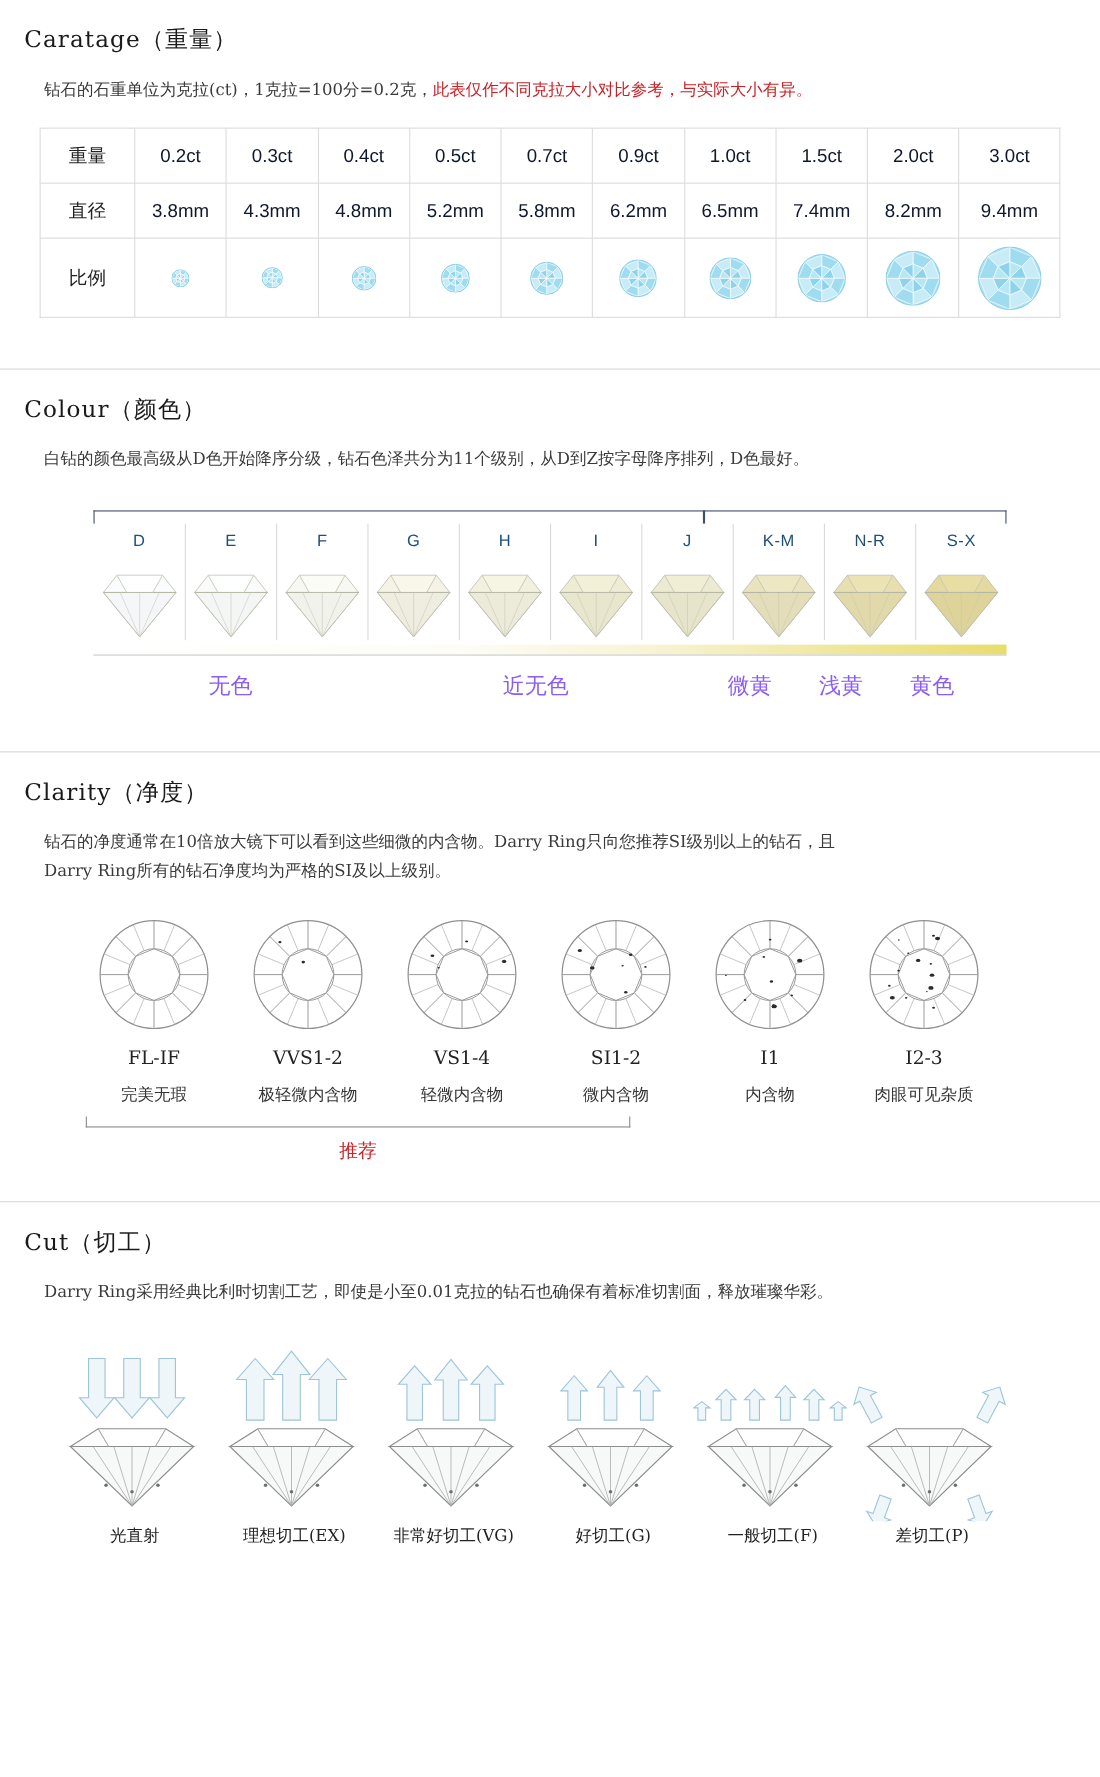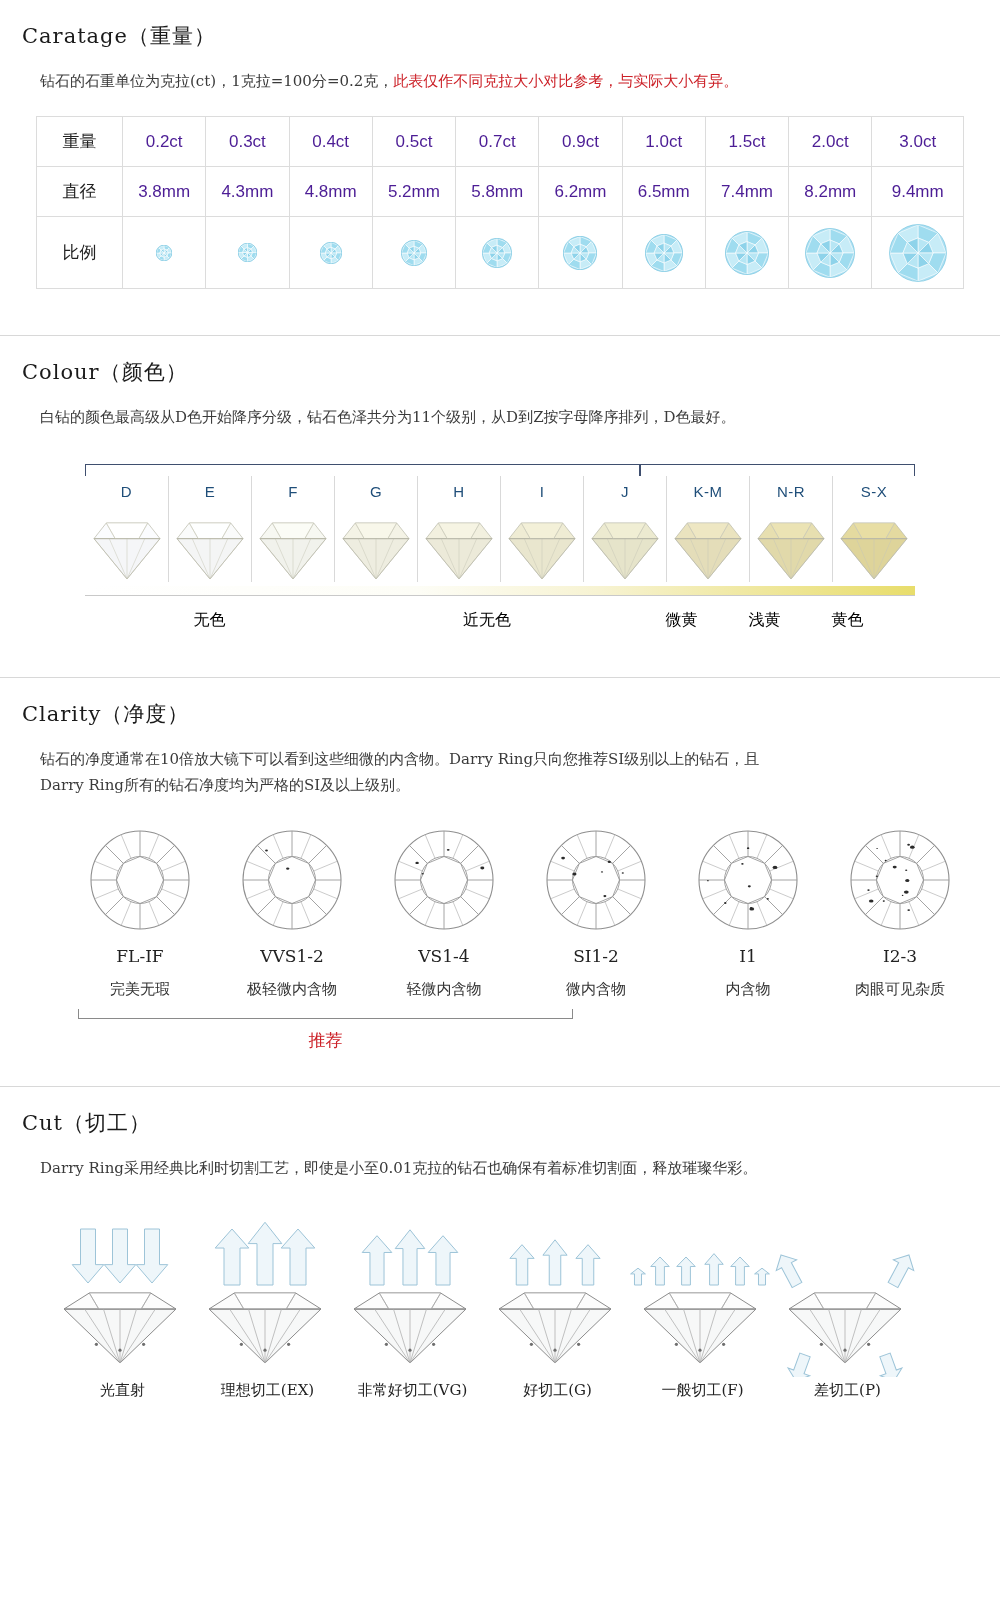--- a/index.html
+++ b/index.html
@@ -43,21 +43,21 @@
   table.carat {
     border-collapse: collapse;
     width: 928px;
     border: 1px solid #dcdcdc;
     font-family: "Liberation Sans", sans-serif;
   }
   table.carat td {
     border: 1px solid #dcdcdc;
     text-align: center;
     font-size: 17px;
-    color: #4c1d95;
+    color: #0f172a;
     height: 50px;
     padding: 0 4px;
   }
   table.carat td.rowhead {
     width: 86px;
     font-size: 17px;
     font-family: "DejaVu Serif", serif;
     color: #222;
     margin-left: 32px;
   }
@@ -93,34 +93,34 @@
   .scale-bar {
     height: 10px;
     width: 830px;
     margin-top: 4px;
     background: linear-gradient(to right, #ffffff 0%, #fdfdf6 40%, #f7f3d2 62%, #efe79c 82%, #e8dd6b 100%);
     border-bottom: 1px solid #c9c9c9;
   }
   .cat-row { display: flex; width: 830px; margin-top: 14px; }
   .cat {
     text-align: center;
-    font-size: 16px;
+    font-size: 20px;
     font-family: "DejaVu Serif", serif;
-    color: #000000;
+    color: #8b5cf6;
   }
   .cat.c1 { width: 249px; }
   .cat.c2 { width: 306px; }
   .cat.c3 { width: 83px; }
 
   
   .clarity-row {
     display: flex;
     justify-content: flex-start;
     padding: 22px 0 0 70px;
-    gap: 12px;
+    gap: 0;
     align-items: flex-end;
   }
   .clar-item { width: 140px; text-align: center; }
   .clar-circle { height: 120px; display: flex; align-items: center; justify-content: center; }
   .clar-code {
     font-family: "DejaVu Serif", serif;
     font-size: 17px;
     color: #222;
     padding-top: 6px;
   }

